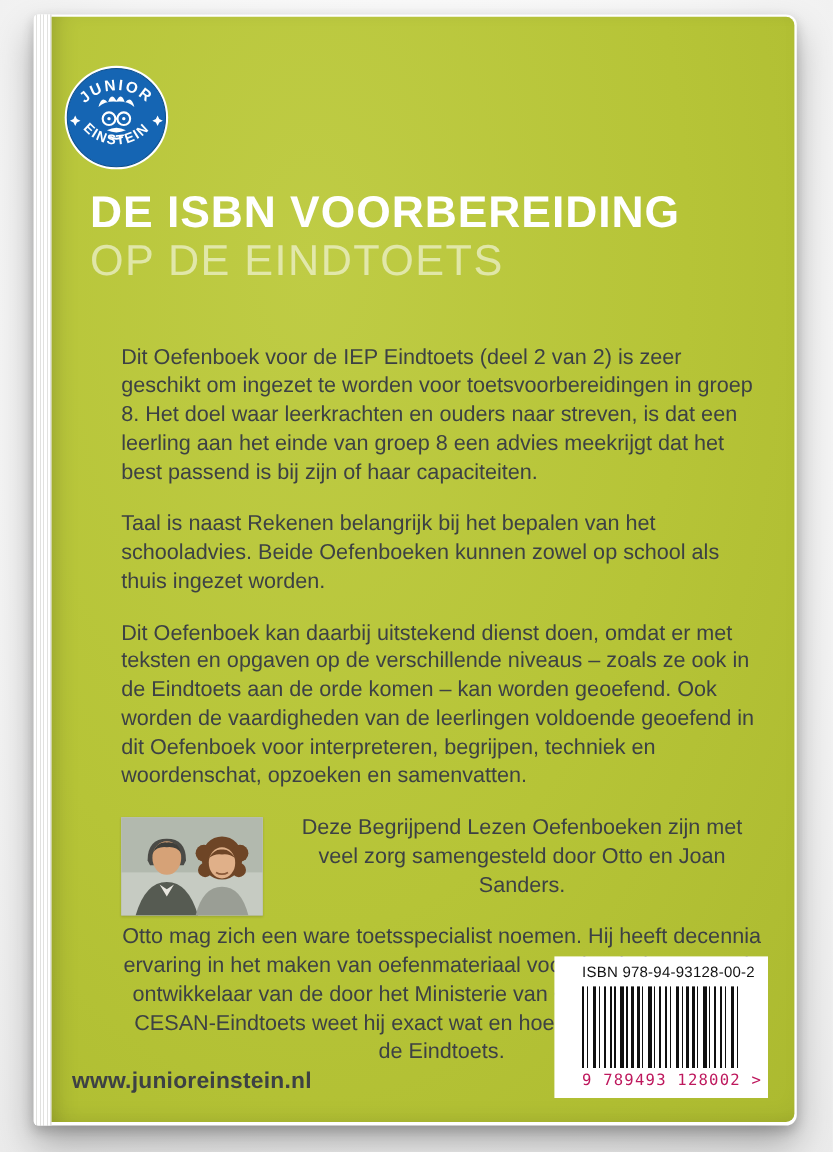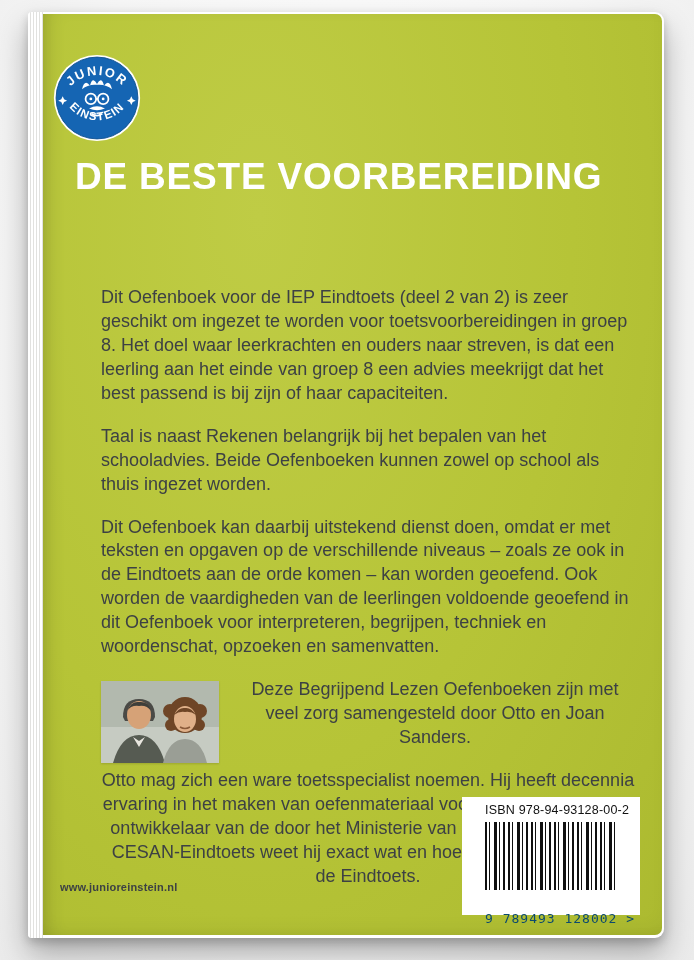--- a/index.html
+++ b/index.html
@@ -45,41 +45,41 @@
   }
   .body-text p { margin-bottom:19px; }
   .authors { overflow:visible;text-align:center; }
   .authors-photo {
     float:left; width:118px; height:82px; margin:3px 16px 4px 0;
     background:#b9bdb4; box-shadow:0 1px 2px rgba(0,0,0,0.15);
   }
   .authors-photo svg { display:block; width:100%; height:100%; }
 
   .website {
-    position:absolute; left:17px; bottom:42px;
-    font-size:11px; font-weight:700; color:#3d4144; letter-spacing:0.2px;
+    position:absolute; left:17px; bottom:22px;
+    font-size:19px; font-weight:700; color:#3d4144; letter-spacing:0.2px;
   }
 
   .barcode-box {
     position:absolute; right:22px; bottom:20px; width:178px; height:118px;
     background:#ffffff; padding:6px 23px 4px; text-align:center;
   }
   .isbn-label { font-size:12.5px; color:#121212; letter-spacing:0.2px; white-space:nowrap; }
   .bars {
     height:68px; margin-top:5px;
     background: repeating-linear-gradient(90deg,
       #101010 0 2px,  #ffffff 2px 4px,
       #101010 4px 5px, #ffffff 5px 9px,
       #101010 9px 12px, #ffffff 12px 14px,
       #101010 14px 15px, #ffffff 15px 18px,
       #101010 18px 20px, #ffffff 20px 23px);
   }
   .barcode-number {
     font-family:"DejaVu Sans Mono", monospace;
-    font-size:13px; color:#0c4a6e; margin-top:21px; letter-spacing:1px; white-space:nowrap;
+    font-size:13px; color:#be185d; margin-top:3px; letter-spacing:1px; white-space:nowrap;
   }
 </style>
 </head>
 <body>
 
 <div class="scene">
   <div class="book">
     <div class="pages-edge"></div>
 
     <div class="cover">
@@ -108,21 +108,22 @@
             </g>
             <circle cx="43" cy="51" r="1.6" fill="#ffffff"></circle>
             <circle cx="57" cy="51" r="1.6" fill="#ffffff"></circle>
             <path d="M41 62 Q50 57 59 62 Q50 66 41 62 Z" fill="#ffffff"></path>
             <path d="M44 68 Q50 72 56 68" stroke="#ffffff" stroke-width="2" fill="none"></path>
           </g>
         </svg>
       </div>
 
       <div class="title-block">
-        <div class="title-line1">DE BESTE VOORBEREIDING</div>
+        <div class="title-line1">DE ISBN VOORBEREIDING</div>
+        <div class="title-line2">OP DE EINDTOETS</div>
       </div>
 
       <div class="body-text">
         <p>Dit Oefenboek voor de IEP Eindtoets (deel 2 van 2) is zeer geschikt om ingezet te worden voor toetsvoorbereidingen in groep 8. Het doel waar leerkrachten en ouders naar streven, is dat een leerling aan het einde van groep 8 een advies meekrijgt dat het best passend is bij zijn of haar capaciteiten.</p>
         <p>Taal is naast Rekenen belangrijk bij het bepalen van het schooladvies. Beide Oefenboeken kunnen zowel op school als thuis ingezet worden.</p>
         <p>Dit Oefenboek kan daarbij uitstekend dienst doen, omdat er met teksten en opgaven op de verschillende niveaus – zoals ze ook in de Eindtoets aan de orde komen – kan worden geoefend. Ook worden de vaardigheden van de leerlingen voldoende geoefend in dit Oefenboek voor interpreteren, begrijpen, techniek en woordenschat, opzoeken en samenvatten.</p>
 
         <div class="authors">
           <div class="authors-photo">
             <svg viewBox="0 0 118 82" preserveAspectRatio="none">

